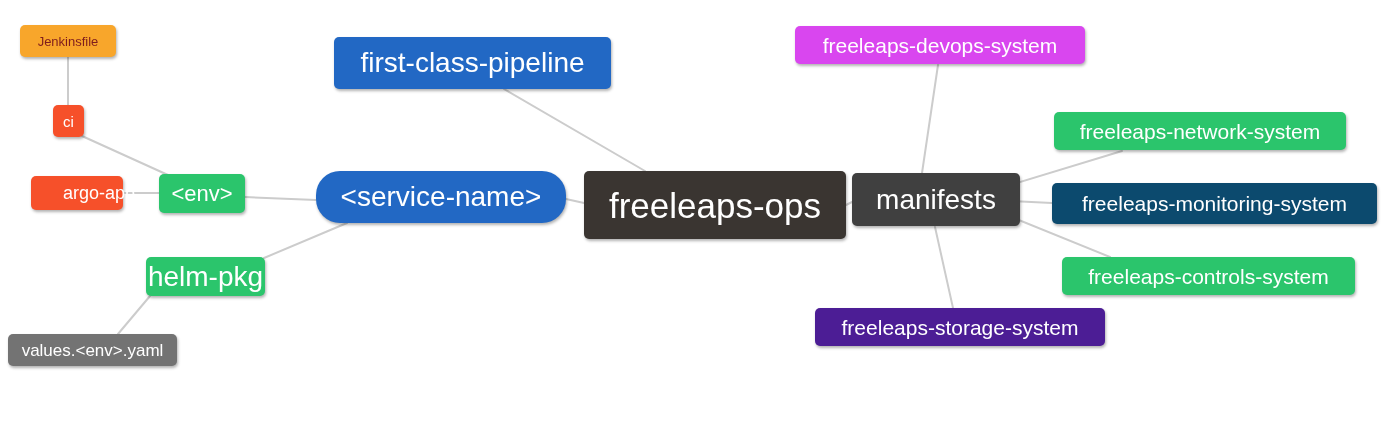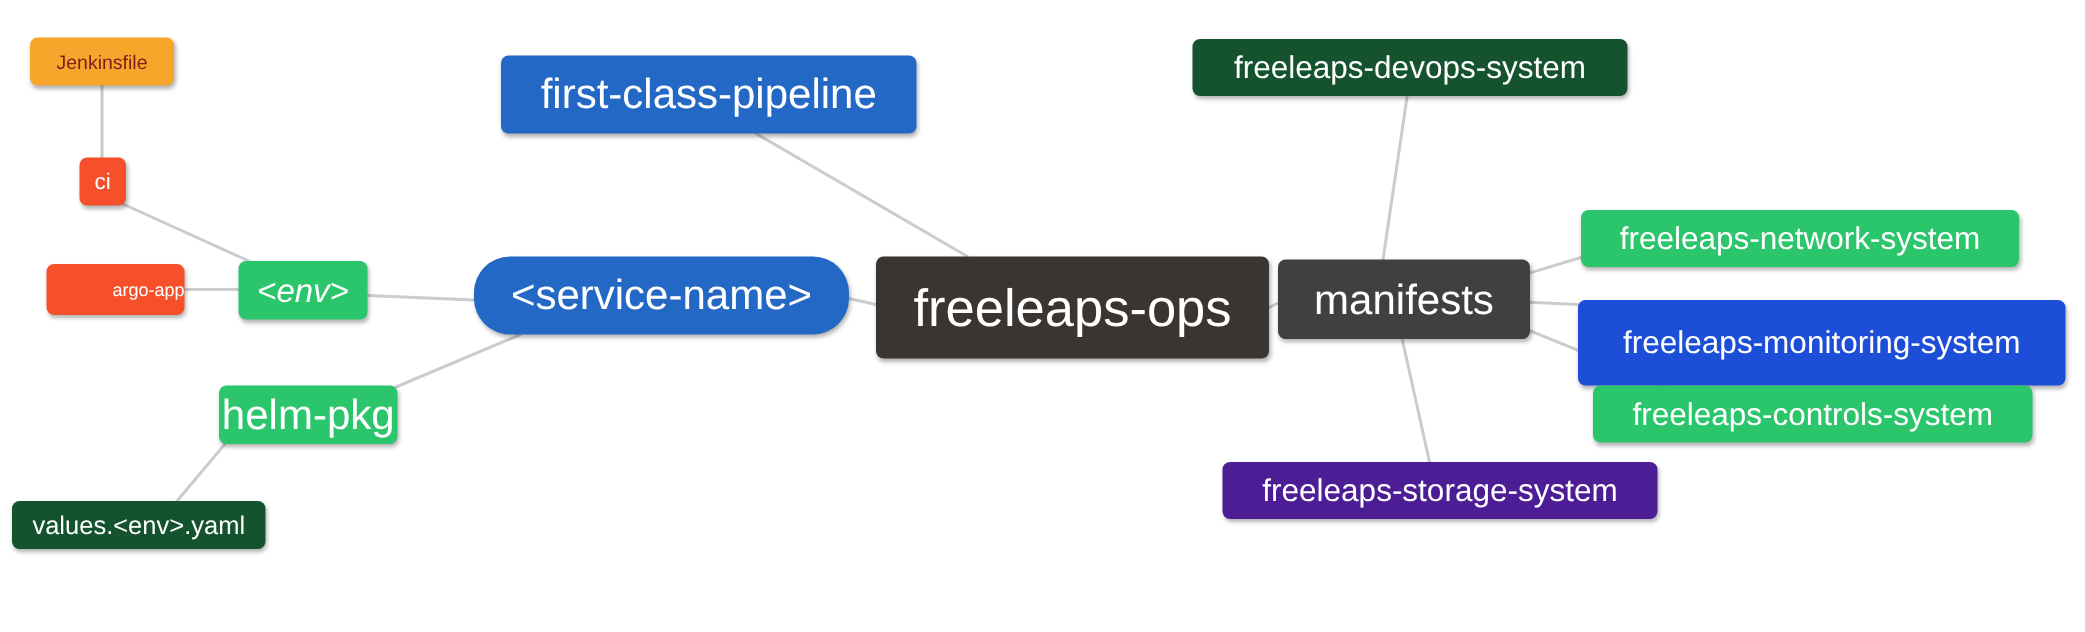--- a/index.html
+++ b/index.html
@@ -55,24 +55,24 @@
       <line x1="922" y1="173" x2="938" y2="65" stroke="#cccccc" stroke-width="2" stroke-linecap="round"></line>
       <line x1="1010" y1="185" x2="1122" y2="151" stroke="#cccccc" stroke-width="2" stroke-linecap="round"></line>
       <line x1="1010" y1="201" x2="1052" y2="203" stroke="#cccccc" stroke-width="2" stroke-linecap="round"></line>
       <line x1="1009" y1="216" x2="1110" y2="257" stroke="#cccccc" stroke-width="2" stroke-linecap="round"></line>
       <line x1="935" y1="227" x2="953" y2="308" stroke="#cccccc" stroke-width="2" stroke-linecap="round"></line>
     </svg>
 <div class="node" style="left: 584px; top: 171px; width: 262px; height: 68px; font-size: 35px; background: rgb(58, 53, 49); color: rgb(255, 255, 255);">freeleaps-ops</div>
     <div class="node" style="left: 314px; top: 37px; width: 277px; height: 52px; font-size: 28px; background: rgb(34, 104, 196); color: rgb(255, 255, 255); margin-left: 20px;">first-class-pipeline</div>
     <div class="node" style="left: 316px; top: 171px; width: 250px; height: 52px; font-size: 28px; background: rgb(34, 104, 196); color: rgb(255, 255, 255); border-radius: 24px;">&lt;service-name&gt;</div>
     <div class="node" style="left: 852px; top: 173px; width: 168px; height: 53px; font-size: 28px; background: #404040; color: rgb(255, 255, 255);">manifests</div>
-    <div class="node" style="left: 159px; top: 174px; width: 86px; height: 39px; font-size: 22px; background: rgb(43, 197, 108); color: rgb(255, 255, 255); font-style: italic;">&lt;env&gt;</div>
+    <div class="node" style="left: 159px; top: 174px; width: 86px; height: 39px; font-size: 22px; background: rgb(43, 197, 108); color: rgb(255, 255, 255);">&lt;env&gt;</div>
     <div class="node" style="left: 146px; top: 257px; width: 119px; height: 39px; font-size: 28px; background: rgb(43, 197, 108); color: rgb(255, 255, 255);">helm-pkg</div>
-    <div class="node" style="left: 795px; top: 26px; width: 290px; height: 38px; font-size: 21px; background: #14532d; color: rgb(255, 255, 255);">freeleaps-devops-system</div>
-    <div class="node" style="left: 1054px; top: 112px; width: 292px; height: 38px; font-size: 21px; background: rgb(43, 197, 108); color: rgb(255, 255, 255); margin-top: 28px;">freeleaps-network-system</div>
-    <div class="node" style="left: 1052px; top: 200px; width: 325px; height: 57px; font-size: 21px; background: #1d4ed8; color: rgb(255, 255, 255);">freeleaps-monitoring-system</div>
+    <div class="node" style="left: 795px; top: 26px; width: 290px; height: 38px; font-size: 21px; background: #d946ef; color: rgb(255, 255, 255);">freeleaps-devops-system</div>
+    <div class="node" style="left: 1054px; top: 112px; width: 292px; height: 38px; font-size: 21px; background: rgb(43, 197, 108); color: rgb(255, 255, 255);">freeleaps-network-system</div>
+    <div class="node" style="left: 1052px; top: 183px; width: 325px; height: 41px; font-size: 21px; background: #0c4a6e; color: rgb(255, 255, 255);">freeleaps-monitoring-system</div>
     <div class="node" style="left: 1062px; top: 257px; width: 293px; height: 38px; font-size: 21px; background: rgb(43, 197, 108); color: rgb(255, 255, 255);">freeleaps-controls-system</div>
     <div class="node" style="left: 815px; top: 308px; width: 290px; height: 38px; font-size: 21px; background: #4c1d95; color: rgb(255, 255, 255);">freeleaps-storage-system</div>
     <div class="node" style="left: 53px; top: 105px; width: 31px; height: 32px; font-size: 15px; background: rgb(246, 80, 42); color: rgb(255, 255, 255);">ci</div>
-    <div class="node" style="left: 31px; top: 176px; width: 92px; height: 34px; font-size: 12px; background: rgb(246, 80, 42); color: rgb(255, 255, 255); padding-left: 44px;">argo-app</div>
-    <div class="node" style="left: 8px; top: 334px; width: 169px; height: 32px; font-size: 17px; background: #14532d; color: rgb(255, 255, 255);">values.&lt;env&gt;.yaml</div>
+    <div class="node" style="left: 31px; top: 176px; width: 92px; height: 34px; font-size: 18px; background: rgb(246, 80, 42); color: rgb(255, 255, 255); padding-left: 44px;">argo-app</div>
+    <div class="node" style="left: 8px; top: 334px; width: 169px; height: 32px; font-size: 17px; background: #737373; color: rgb(255, 255, 255);">values.&lt;env&gt;.yaml</div>
     <div class="node" style="left: 20px; top: 25px; width: 96px; height: 32px; font-size: 13px; background: rgb(248, 166, 43); color: #7f1d1d;">Jenkinsfile</div>
   </div>
 
 </body></html>

